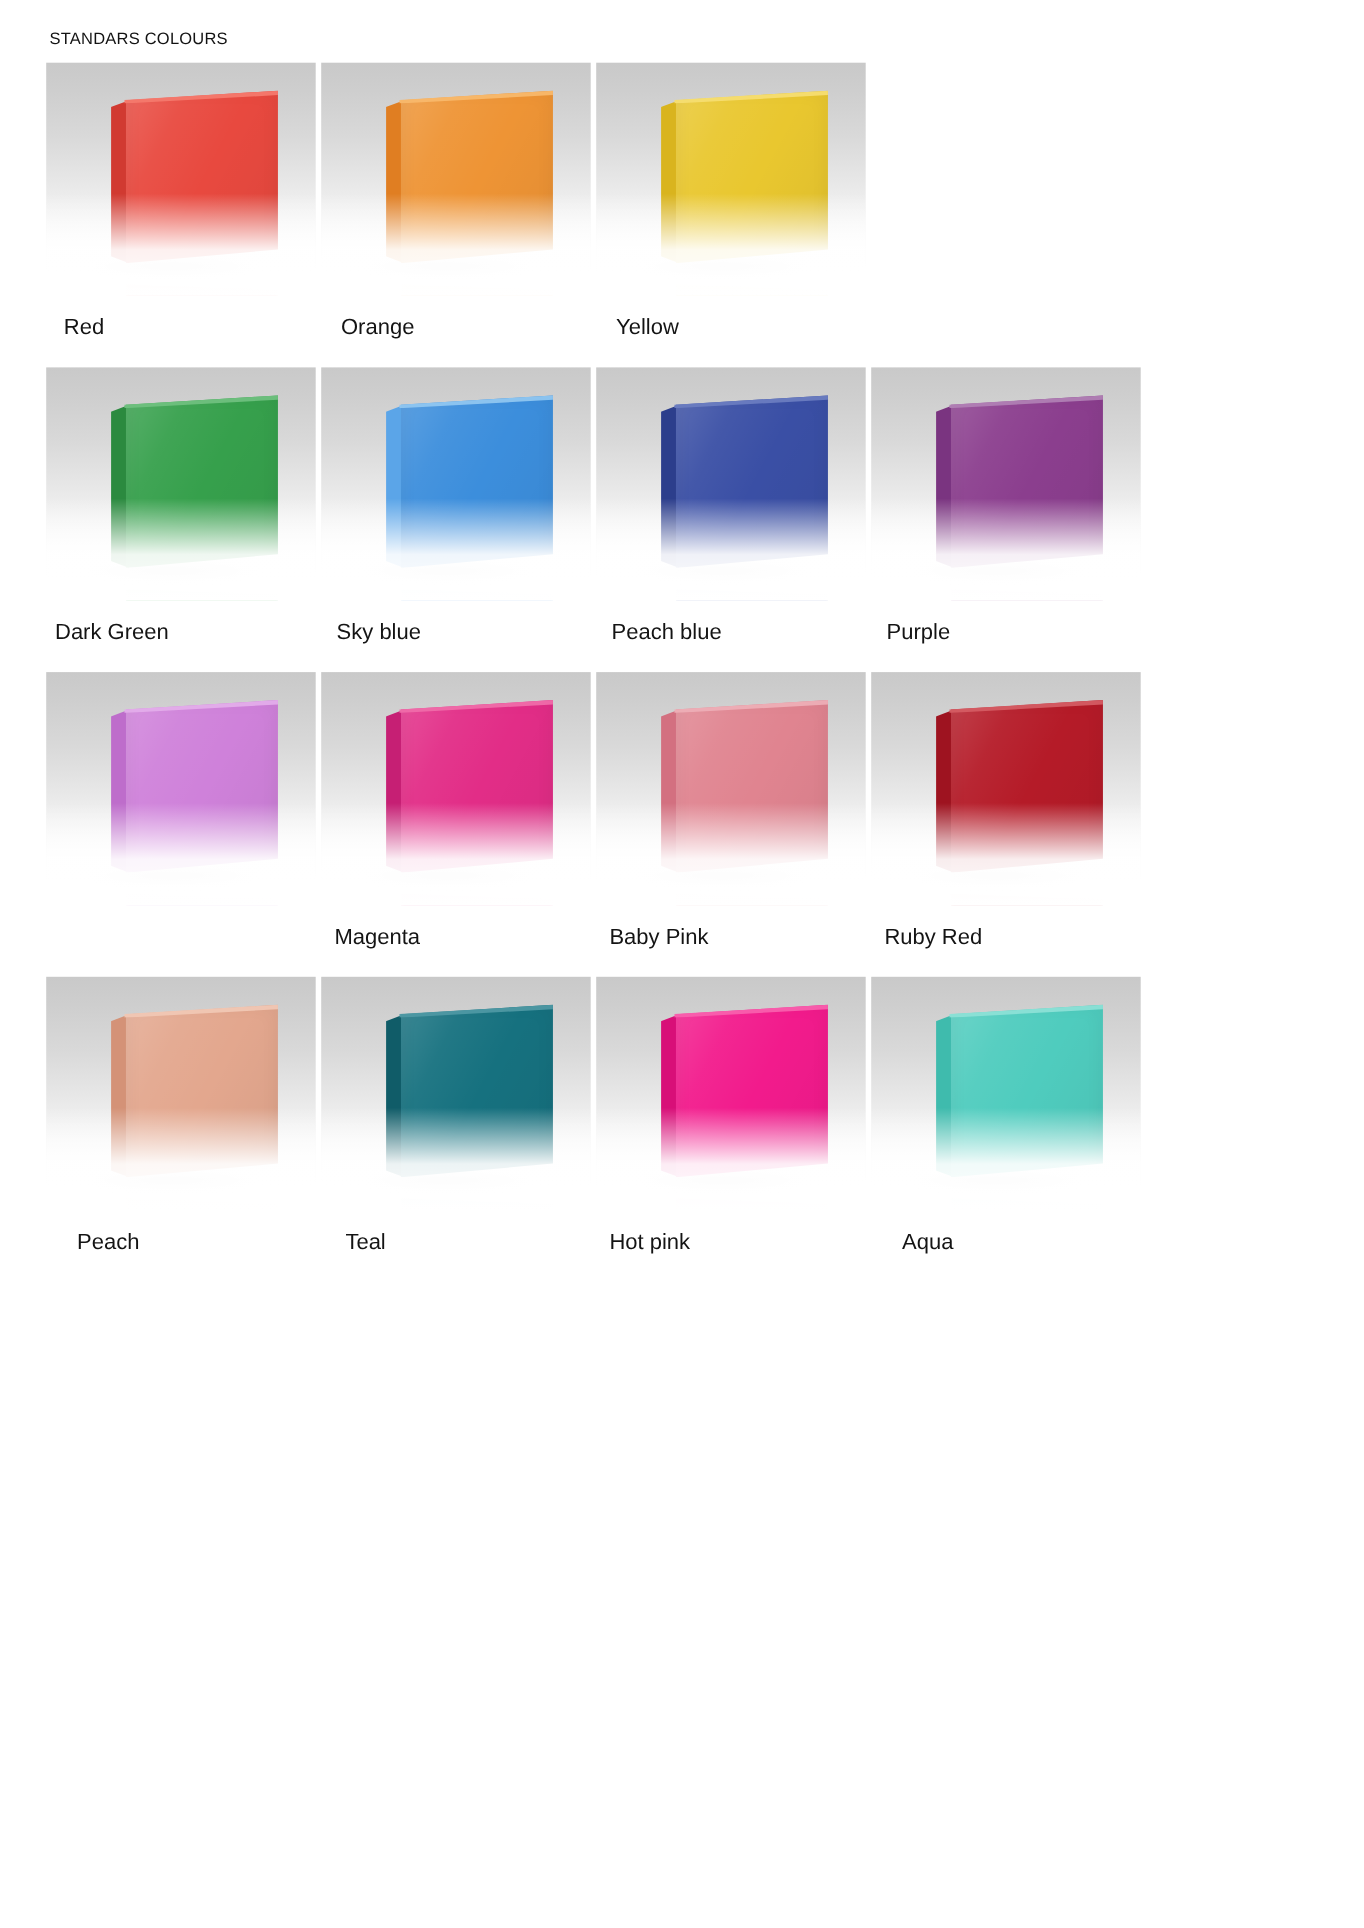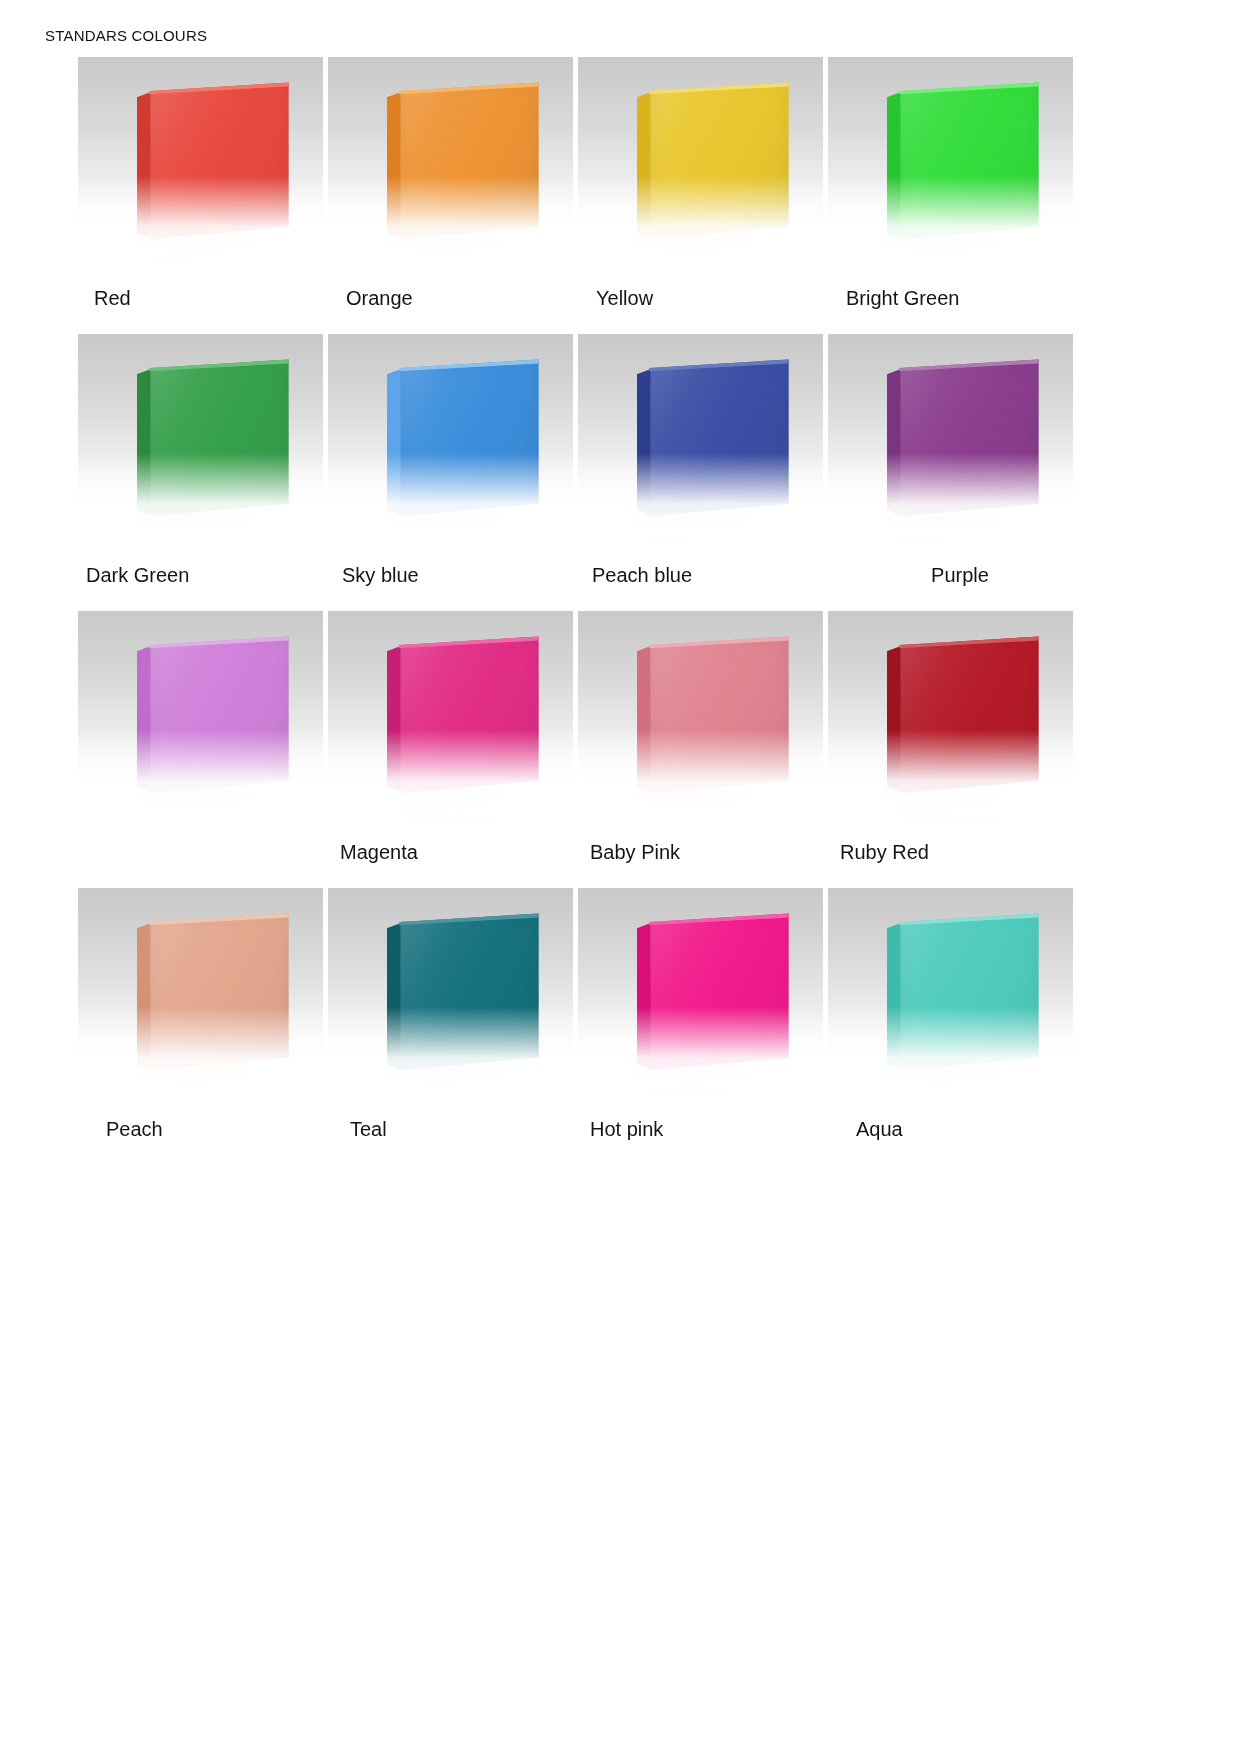--- a/index.html
+++ b/index.html
@@ -41,21 +41,20 @@
     position: absolute;
     left: 42px;
     top: 57px;
     width: 1000px;
   }
 
   .swatch-row {
     display: flex;
     width: 1000px;
     margin-bottom: 0px;
-    margin-left: 36px;
   }
 
   .swatch-cell {
     width: 250px;
     box-sizing: border-box;
   }
 
   
   .photo {
     position: relative;
@@ -209,33 +208,20 @@
             <div class="slab" style="--c-face: #E9C72F; --c-edge: #D9B41E; --c-top: #F6DD71;">
               <div class="reflection"></div>
               <div class="edge"></div>
               <div class="face"></div>
               <div class="top-edge"></div>
             </div>
             <div class="floor"></div>
           </div>
           <div class="caption" style="padding-left: 18px;">Yellow</div>
         </div>
-        <div class="swatch-cell">
-          <div class="photo">
-            <div class="contact-shadow"></div>
-            <div class="slab" style="--c-face: #33DD3C; --c-edge: #27C630; --c-top: #77EE7C;">
-              <div class="reflection"></div>
-              <div class="edge"></div>
-              <div class="face"></div>
-              <div class="top-edge"></div>
-            </div>
-            <div class="floor"></div>
-          </div>
-          <div class="caption" style="padding-left: 18px;">Bright Green</div>
-        </div>
       </div>
       <div class="swatch-row">
         <div class="swatch-cell">
           <div class="photo">
             <div class="contact-shadow"></div>
             <div class="slab" style="--c-face: #36A04C; --c-edge: #2B8A3F; --c-top: #6FC07E;">
               <div class="reflection"></div>
               <div class="edge"></div>
               <div class="face"></div>
               <div class="top-edge"></div>
@@ -274,21 +260,21 @@
           <div class="photo">
             <div class="contact-shadow"></div>
             <div class="slab" style="--c-face: #8B3E8E; --c-edge: #7A3480; --c-top: #B07FB4;">
               <div class="reflection"></div>
               <div class="edge"></div>
               <div class="face"></div>
               <div class="top-edge"></div>
             </div>
             <div class="floor"></div>
           </div>
-          <div class="caption" style="padding-left: 14px; text-align: center;">Purple</div>
+          <div class="caption" style="padding-left: 14px;">Purple</div>
         </div>
       </div>
       <div class="swatch-row">
         <div class="swatch-cell">
           <div class="photo">
             <div class="contact-shadow"></div>
             <div class="slab" style="--c-face: #CF81DA; --c-edge: #BE6DCB; --c-top: #E3ADEA;">
               <div class="reflection"></div>
               <div class="edge"></div>
               <div class="face"></div>

